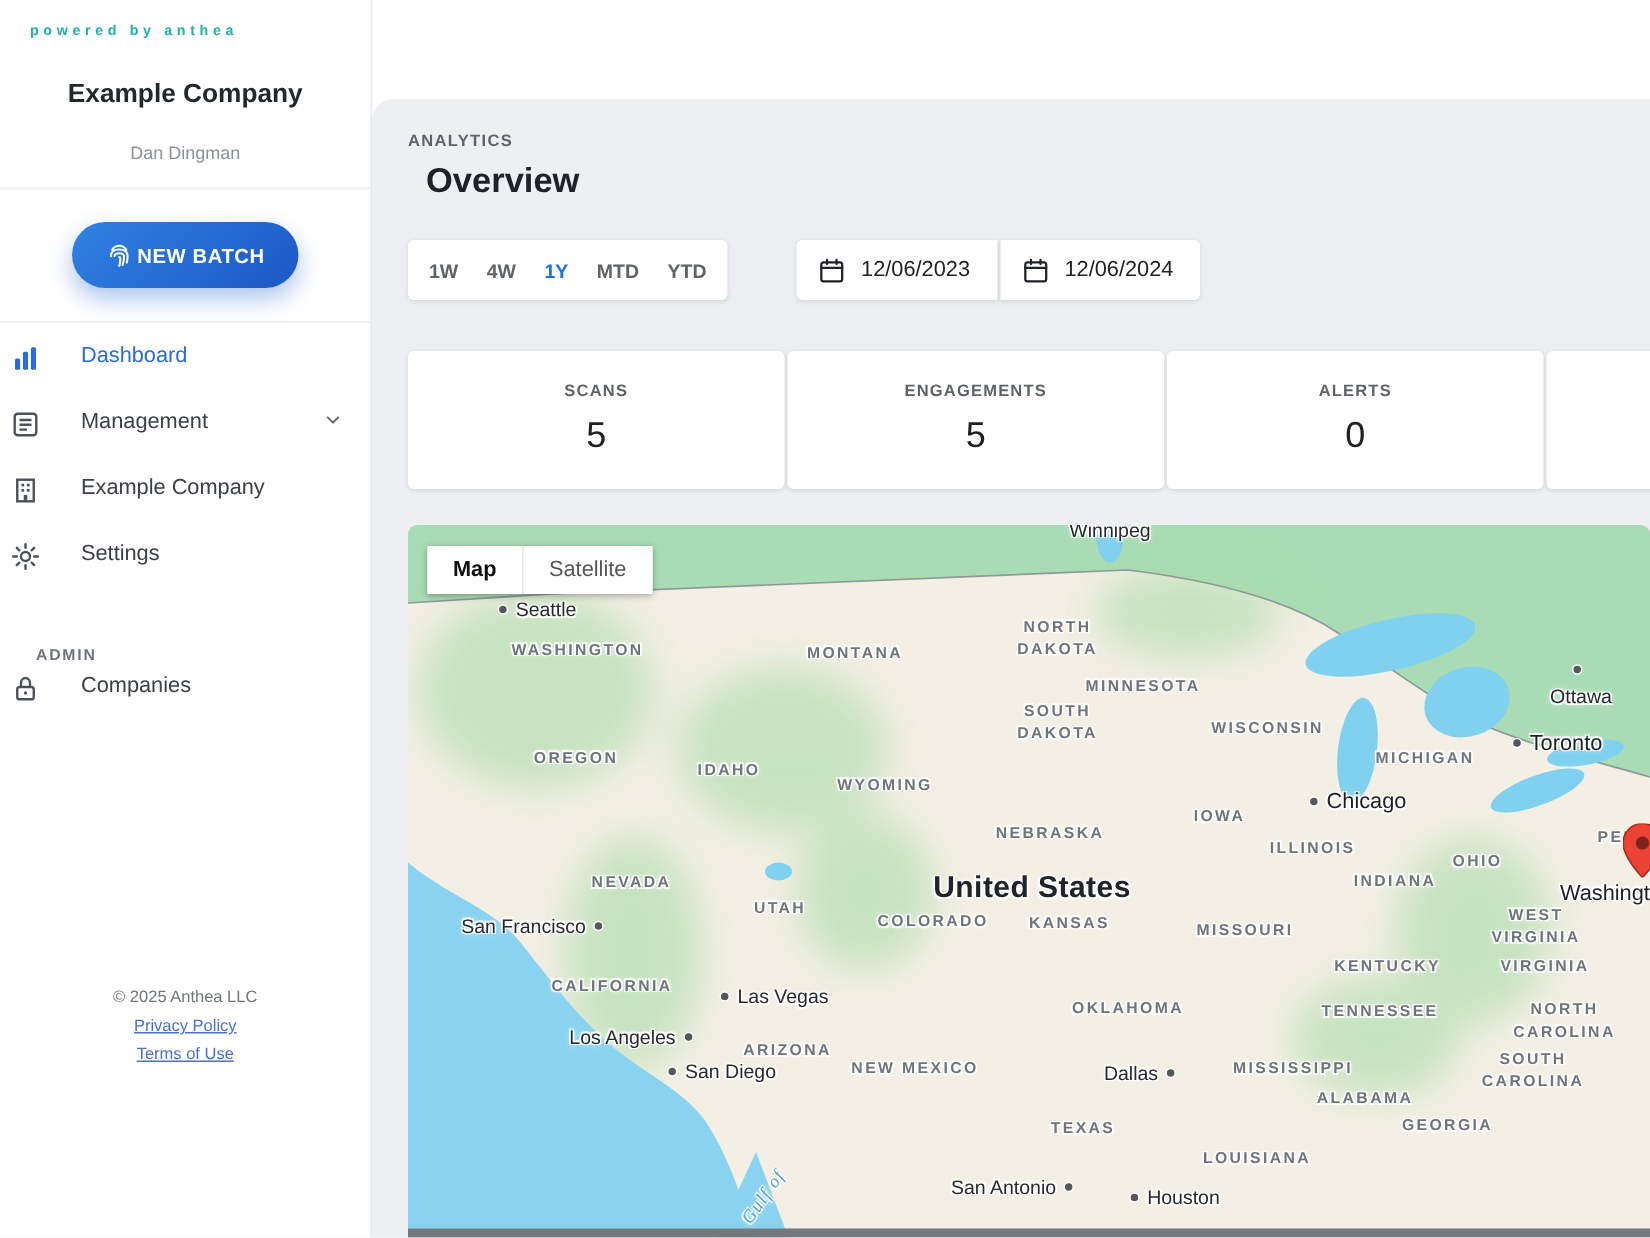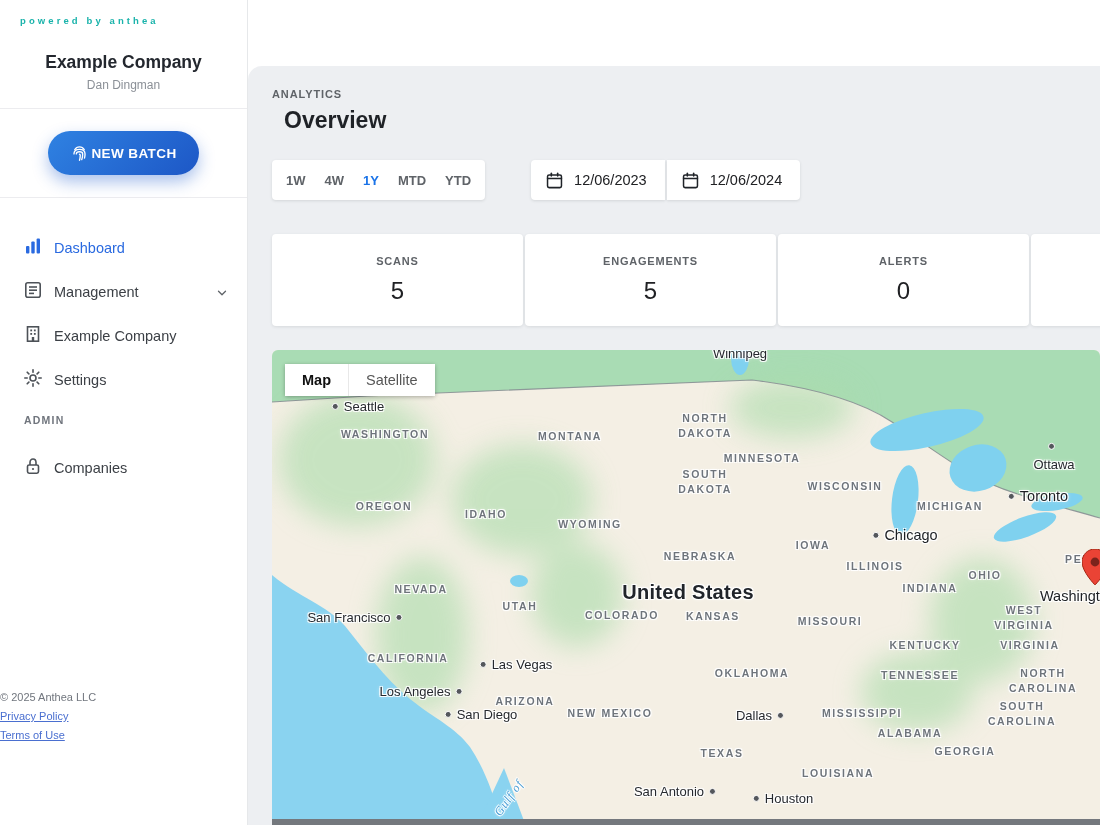--- a/index.html
+++ b/index.html
@@ -8,35 +8,35 @@
 
   
   .sidebar{position:absolute;left:0;top:0;width:248px;height:825px;background:#fff;
            border-right:1px solid #e6e8ea;display:flex;flex-direction:column;box-sizing:border-box}
   .logo-block{padding:12px 0 10px 20px;cursor:pointer}
   .logo-line{display:flex;align-items:flex-end;font-size:27px;font-weight:700;color:#2e75b6;letter-spacing:.3px;line-height:1}
   .logo-m{width:21px;height:21px;margin:0 1px -1px 1px}
   .logo-tagline{font-size:9.5px;font-weight:700;letter-spacing:3.1px;color:#1ab3ab;margin-top:3px}
   .company-block{text-align:center;padding:16px 8px 16px;border-bottom:1px solid #ececef}
   .company-name{font-size:17.5px;font-weight:700;color:#23272e}
-  .company-user{font-size:12px;color:#8b9097;margin-top:5px}
+  .company-user{font-size:12px;color:#8b9097;margin-top:22px}
   .batch-block{display:flex;justify-content:center;padding:22px 0;border-bottom:1px solid #ececef}
   .new-batch-btn{display:flex;align-items:center;gap:2px;height:44px;padding:0 22px;border:none;
       border-radius:22px;background:linear-gradient(135deg,#2f82e2 0%,#1d57c6 100%);
       color:#fff;font-family:inherit;font-size:13.5px;font-weight:700;letter-spacing:.4px;cursor:pointer;
       box-shadow:0 7px 16px rgba(34,95,204,.38)}
   .nav{padding-top:14px}
-  .nav-item{display:flex;align-items:flex-end;gap:11px;height:44px;padding-left:23px;cursor:pointer;
+  .nav-item{display:flex;align-items:flex-start;gap:27px;height:44px;padding-left:7px;cursor:pointer;
             font-size:14.5px;color:#3c4046}
   .nav-item .nicon{width:20px;height:20px;display:inline-flex;color:#4d5258}
   .nav-item.active{color:#2a6ae0}
   .nav-item.active .nicon{color:#2a6ae0}
   .nav-item .chev{margin-left:auto;margin-right:18px;color:#5f6368;width:14px;height:14px}
   .admin-label{margin:26px 0 6px 24px;font-size:10.5px;font-weight:700;letter-spacing:1.2px;color:#70757d}
-  .side-footer{margin-top:auto;padding-bottom:84px;font-size:11px;color:#71767e}
+  .side-footer{margin-top:auto;padding-bottom:116px;text-align:center;font-size:11px;color:#71767e}
   .side-footer a{display:block;margin-top:7px;color:#4a6fd0;text-decoration:underline;cursor:pointer}
 
   
   .content{position:absolute;left:248px;top:66px;right:0;bottom:0;background:#edeff2;
            border-top-left-radius:14px;padding:22px 0 0 24px;overflow:hidden;box-sizing:border-box}
   .eyebrow{font-size:11px;font-weight:700;letter-spacing:.9px;color:#5f6368}
   .page-title{font-size:23px;font-weight:700;color:#1f2227;margin:7px 12px 26px}
   .controls-row{display:flex;align-items:center;gap:46px;margin-bottom:34px}
   .card{background:#fff;border-radius:4px;box-shadow:0 1px 3px rgba(60,64,67,.14)}
   .range-card{display:flex;align-items:center;height:40px;padding:0 14px;gap:19px}

